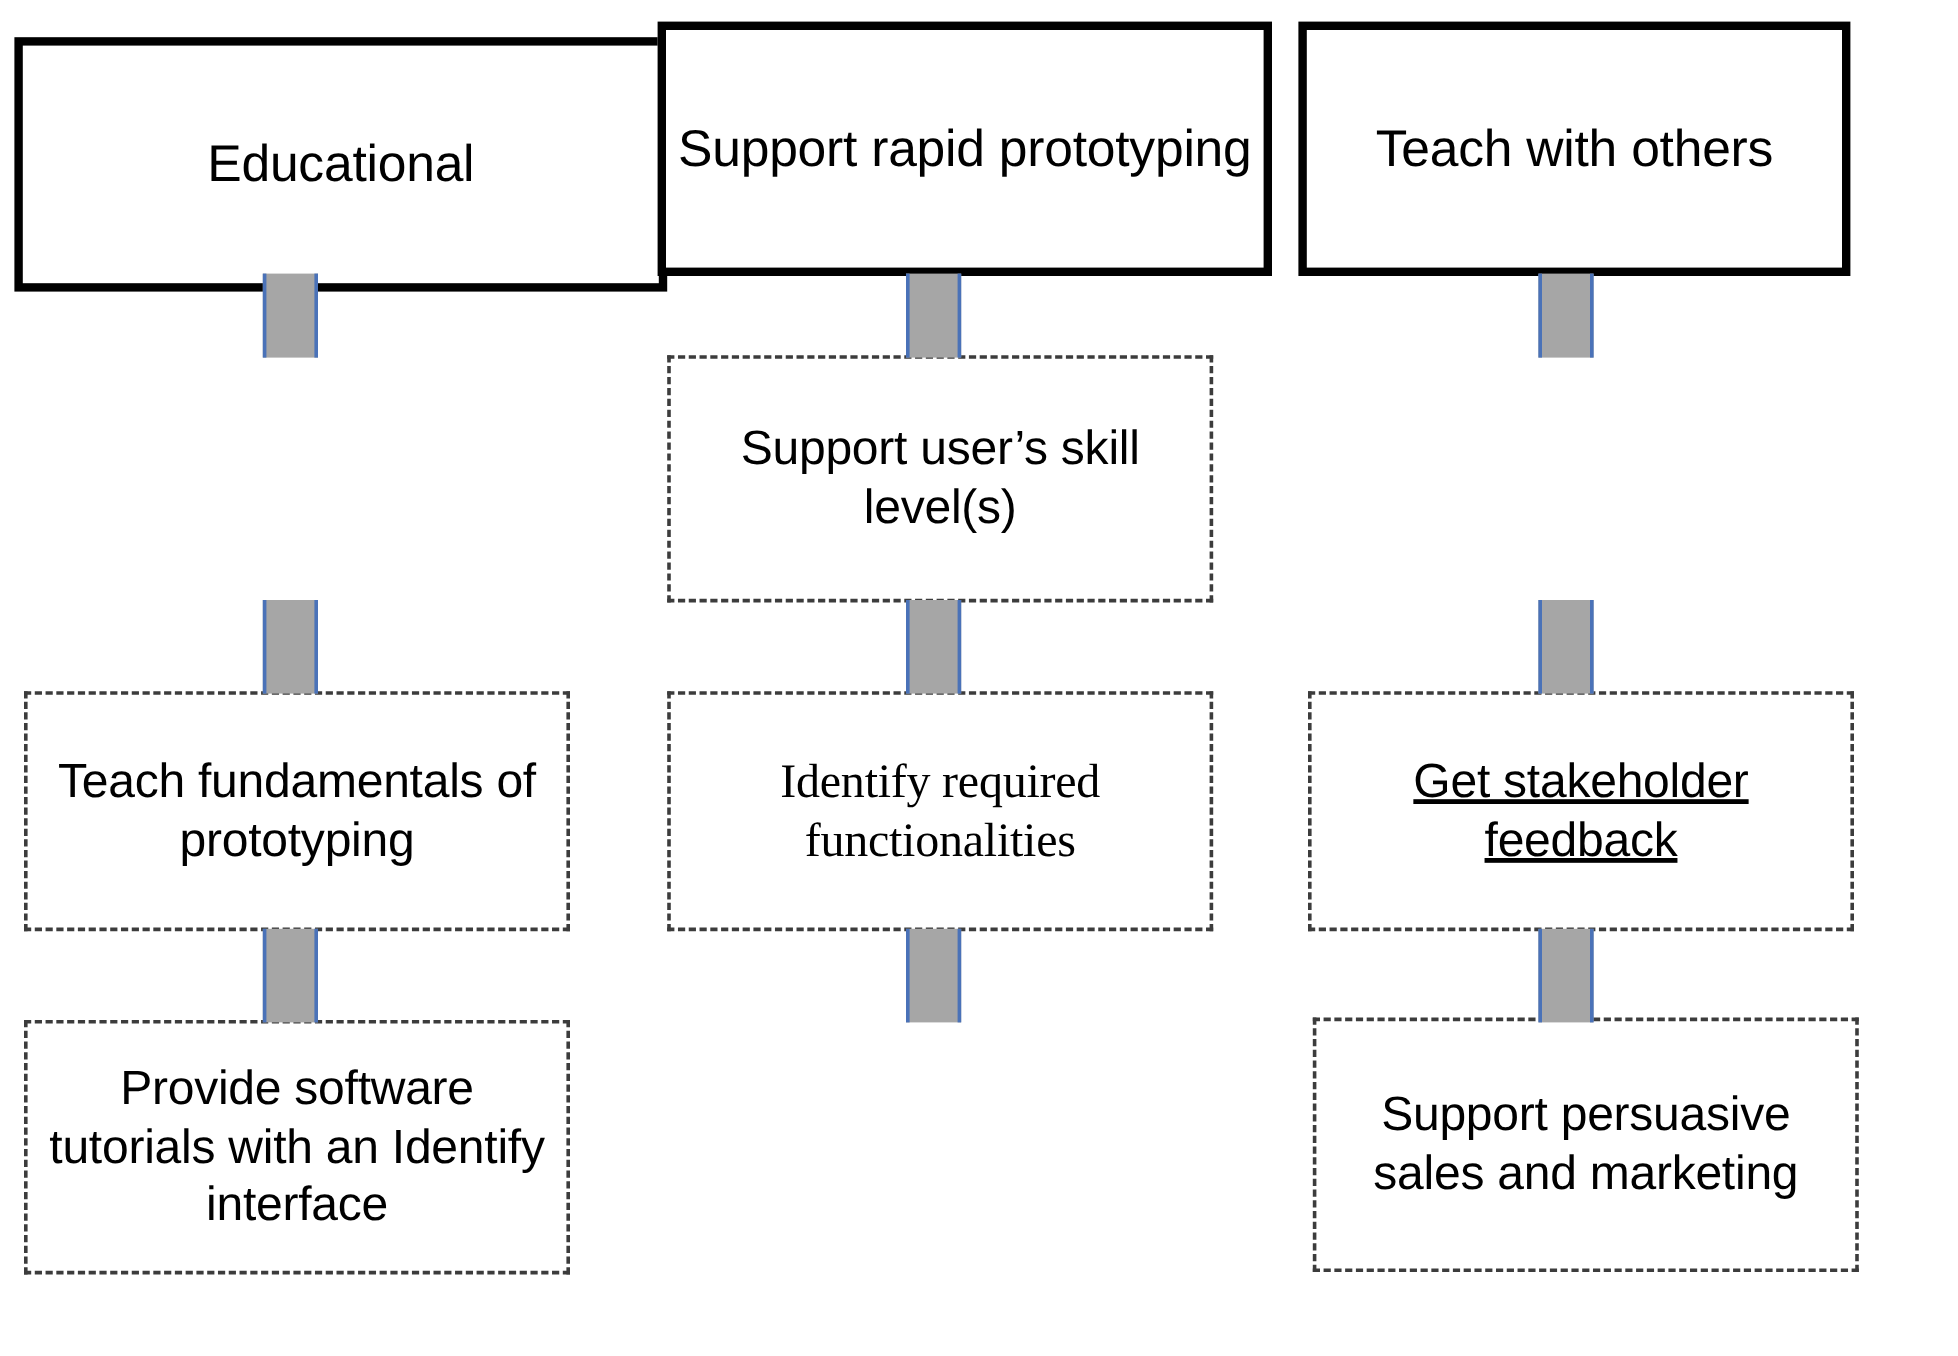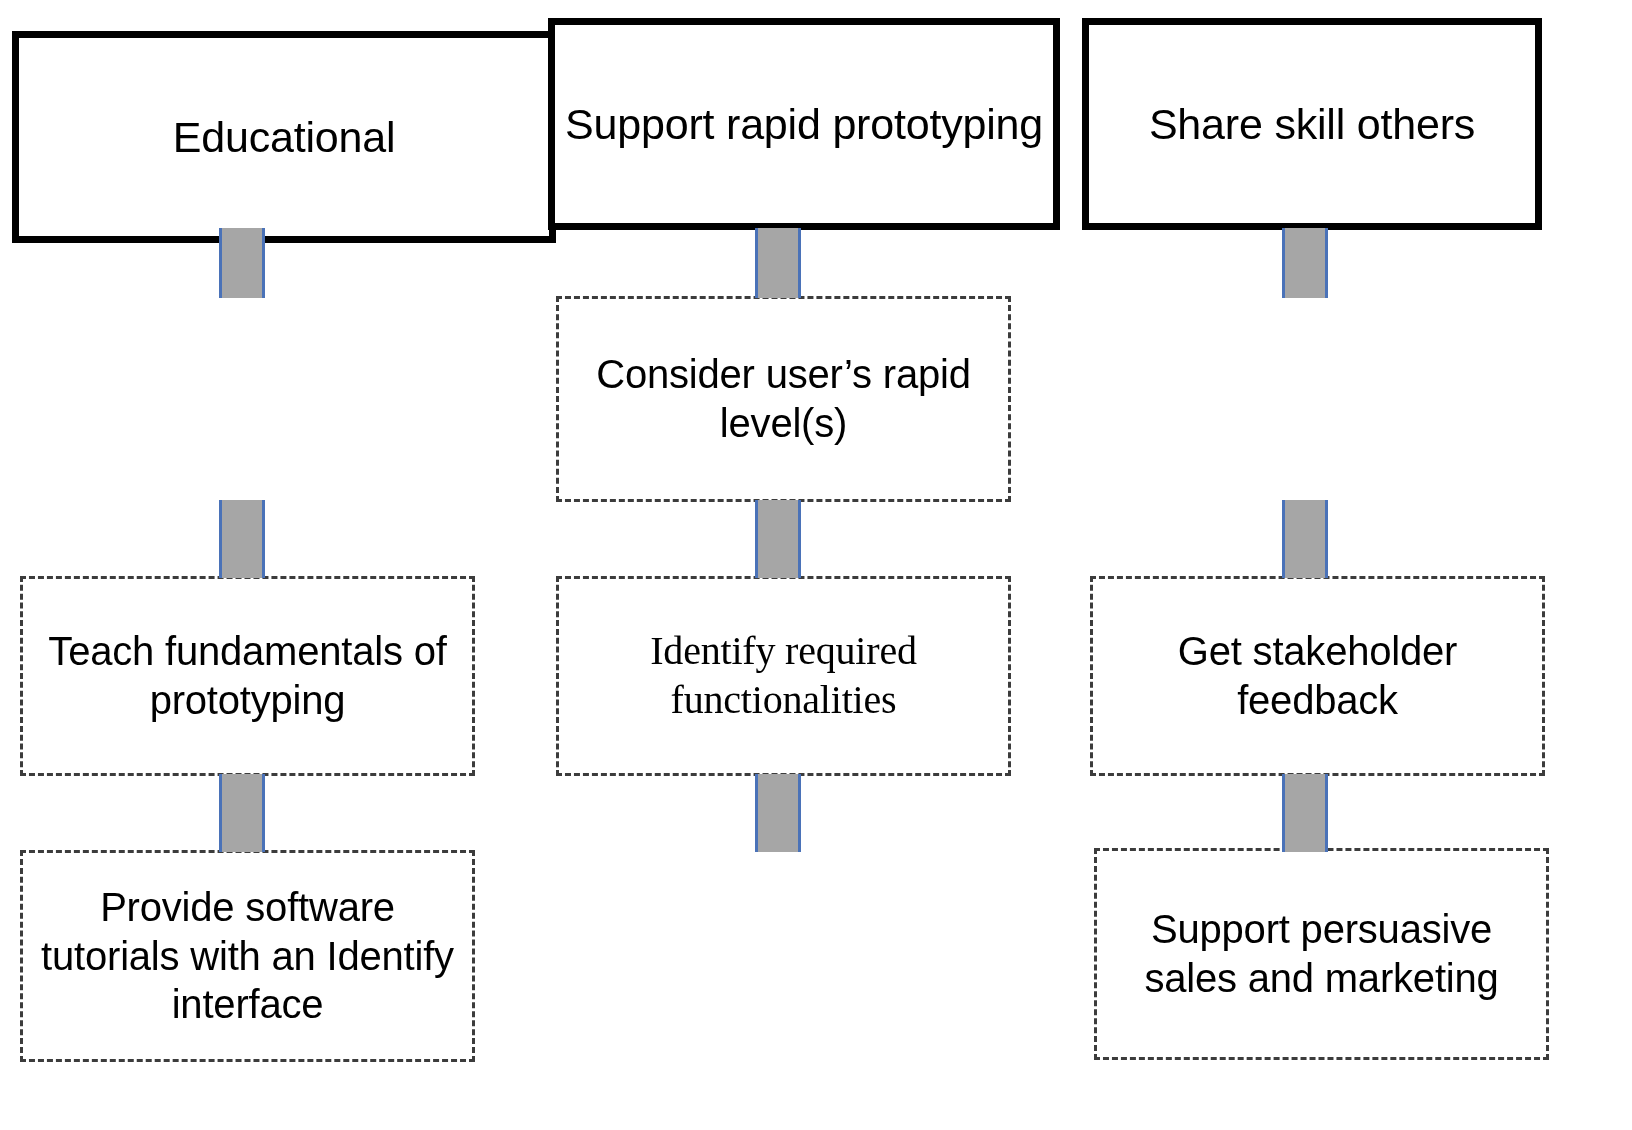--- a/index.html
+++ b/index.html
@@ -100,21 +100,21 @@
   .col-1 .conn-1       { left: 207px; top: 500px; height: 78px; }
   .col-1 .box-1        { left: 8px;   top: 576px; width: 455px; height: 200px; font-family: Liberation Serif, serif; }
   .col-1 .conn-2       { left: 207px; top: 774px; height: 78px; }
   .col-1 .box-2        { left: 8px;   top: 850px; width: 455px; height: 212px; }
 
   
   .col-2 .header-box   { left: 0px;   top: 18px;  width: 460px; height: 212px; }
   .col-2 .conn-0       { left: 200px; top: 228px; height: 70px; }
   .col-2 .box-0        { left: 8px;   top: 296px; width: 455px; height: 206px; }
   .col-2 .conn-1       { left: 200px; top: 500px; height: 78px; }
-  .col-2 .box-1        { left: 8px;   top: 576px; width: 455px; height: 200px; }
+  .col-2 .box-1        { left: 8px;   top: 576px; width: 455px; height: 200px; text-decoration: underline; }
   .col-2 .conn-2       { left: 200px; top: 774px; height: 78px; }
   .col-2 .box-2        { left: 12px;  top: 848px; width: 455px; height: 212px; text-align: center; }
 </style>
 </head>
 <body>
 
 <div id="diagram">
 
   <div class="column col-0">
 
@@ -140,37 +140,37 @@
 
   <div class="column col-1">
 
     <div class="header-box">
       <span class="header-text">Support rapid prototyping</span>
     </div>
 
     <div class="connector conn-0"></div>
 
     <div class="dashed-box box-0">
-      <span class="dashed-text">Consider user’s rapid level(s)</span>
+      <span class="dashed-text">Support user’s skill level(s)</span>
     </div>
 
     <div class="connector conn-1"></div>
 
     <div class="dashed-box box-1">
       <span class="dashed-text">Identify required functionalities</span>
     </div>
 
     <div class="connector conn-2"></div>
 
   </div>
 
   <div class="column col-2">
 
     <div class="header-box">
-      <span class="header-text">Share skill others</span>
+      <span class="header-text">Teach with others</span>
     </div>
 
     <div class="connector conn-0"></div>
 
 
     <div class="connector conn-1"></div>
 
     <div class="dashed-box box-1">
       <span class="dashed-text">Get stakeholder feedback</span>
     </div>

